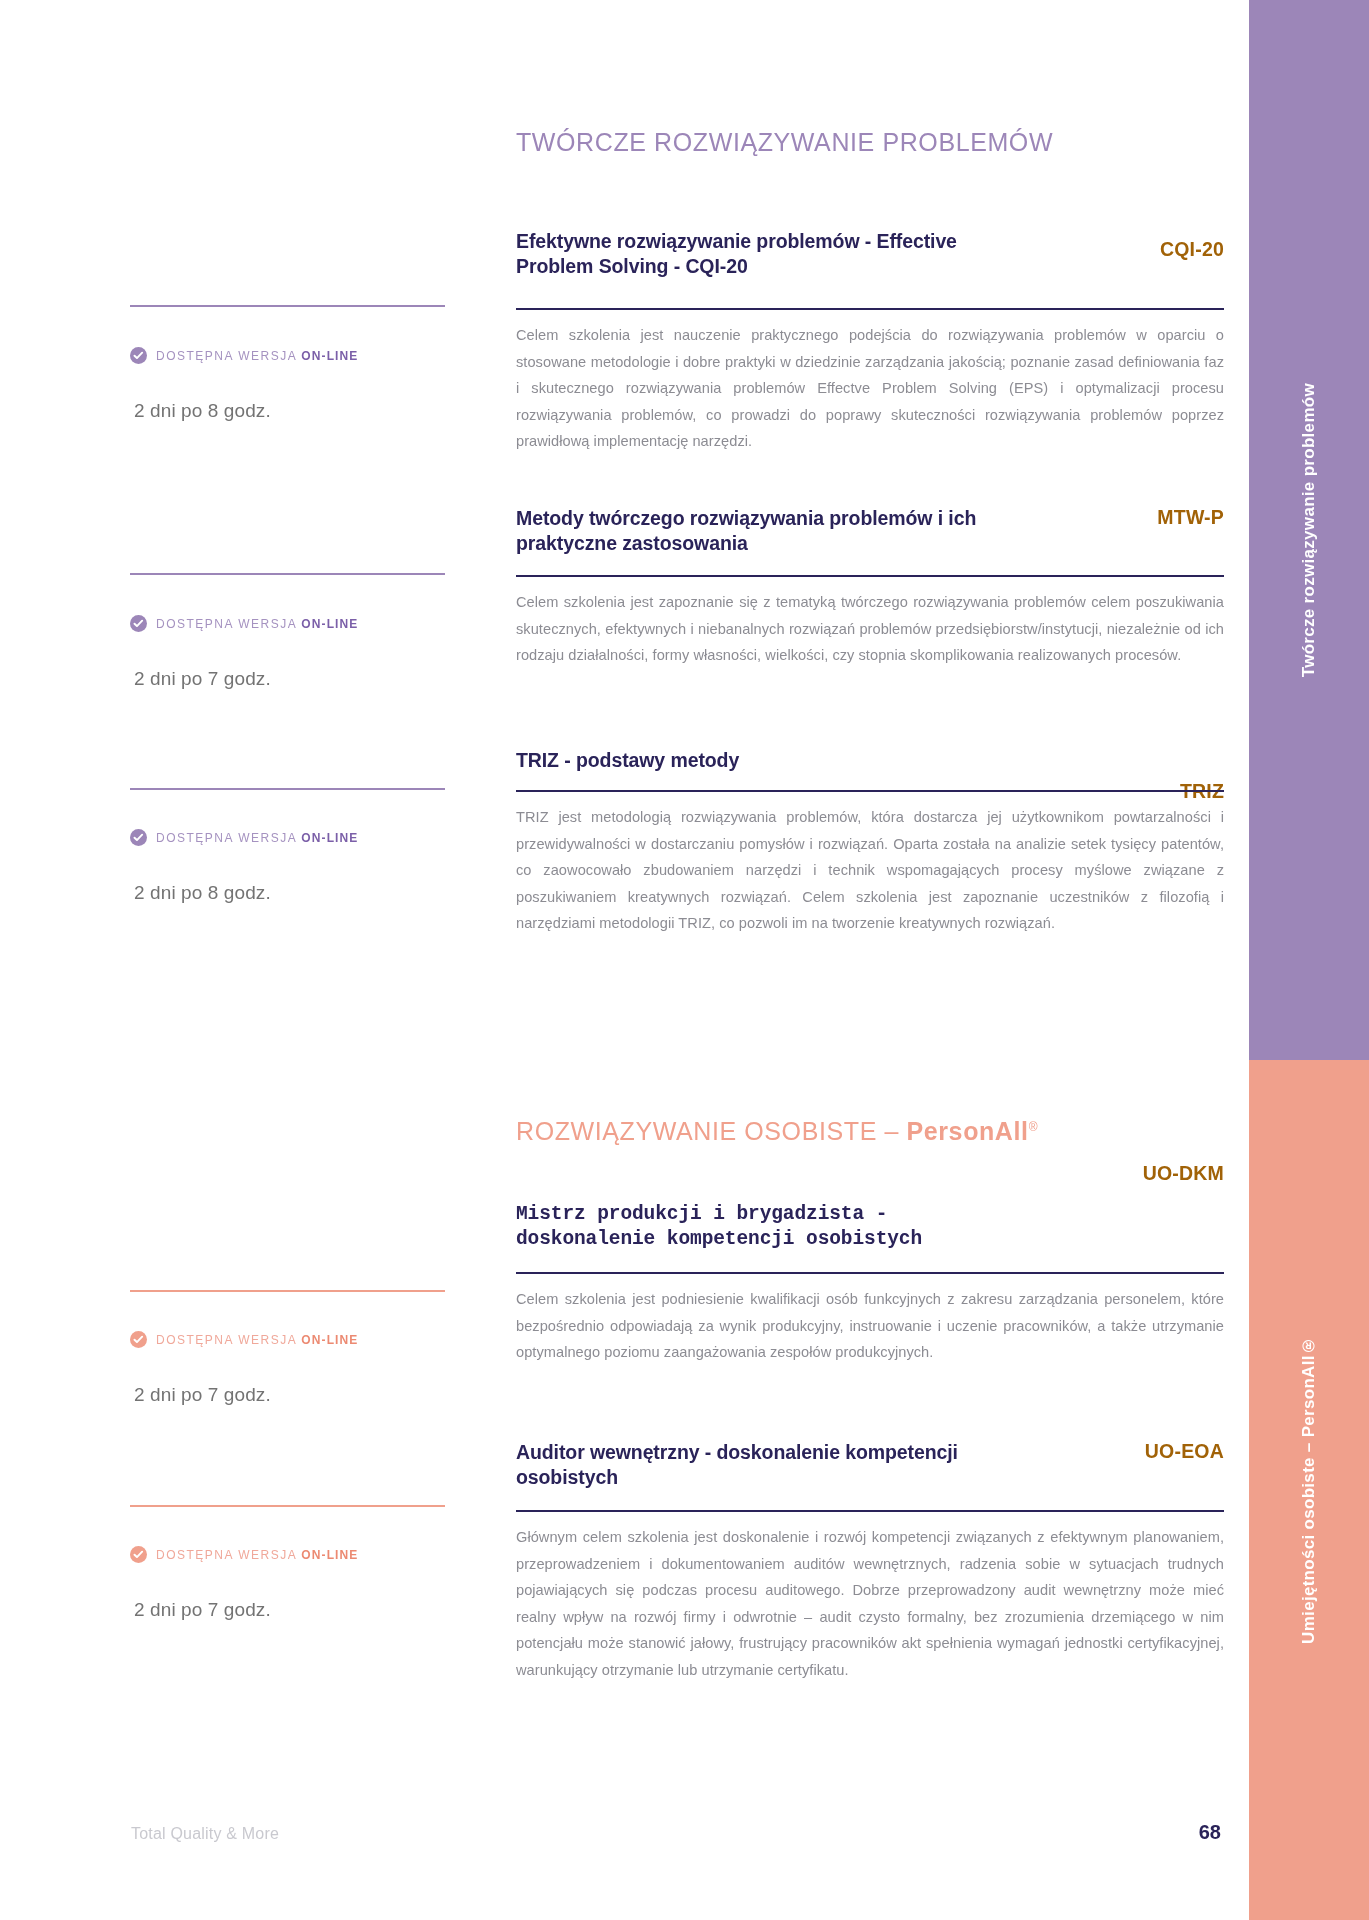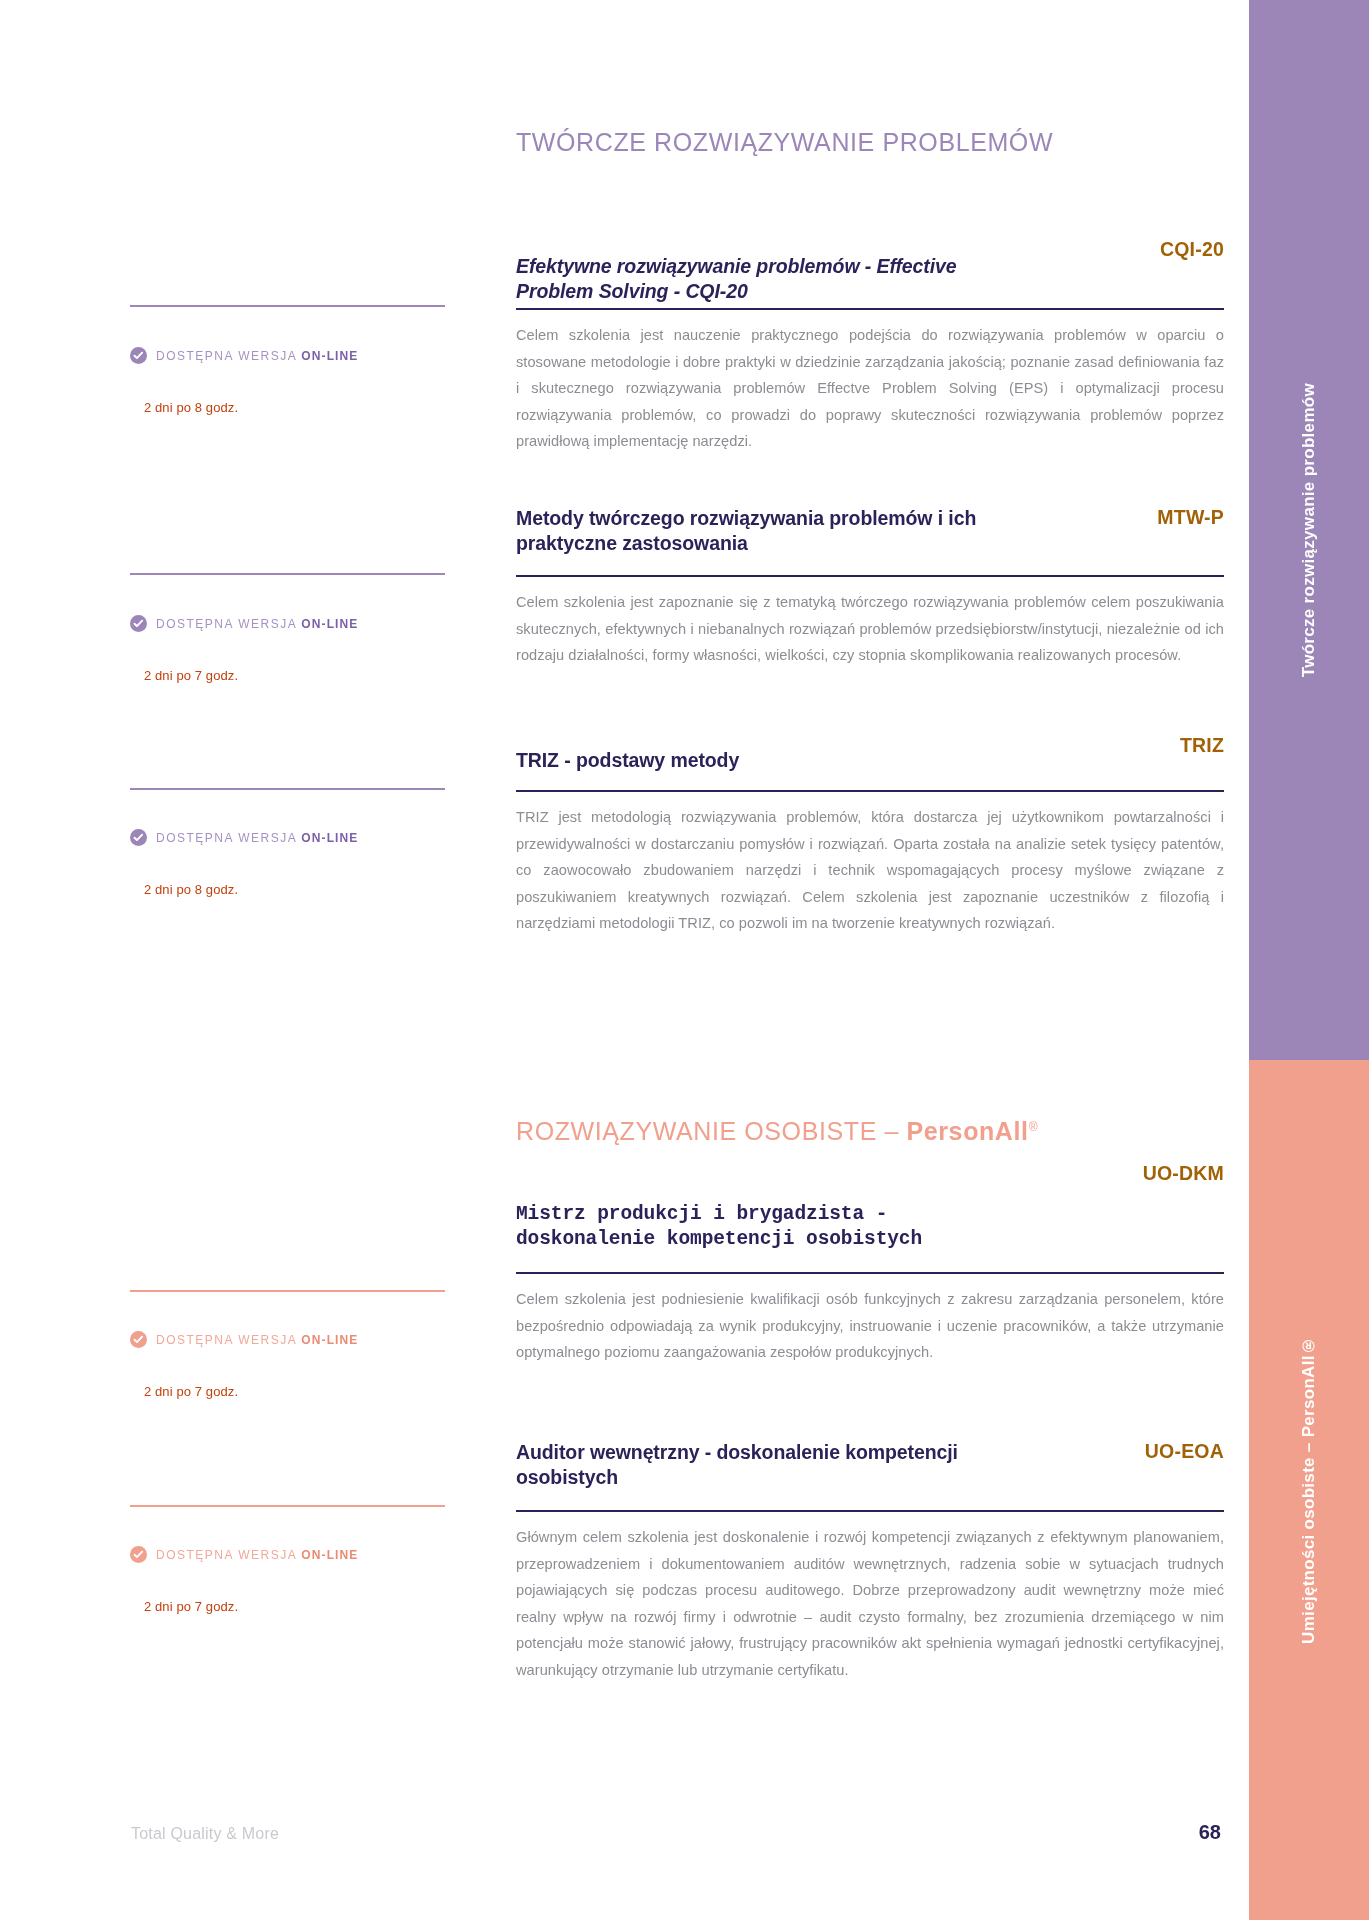--- a/index.html
+++ b/index.html
@@ -83,21 +83,21 @@
   .badge .chk svg{display:block;}
   .badge .btxt{font-size:12px;letter-spacing:1.5px;}
   .badge .btxt b{font-weight:bold;letter-spacing:1.1px;}
   .badge.purple .chk{background:#9c86b8;}
   .badge.purple .btxt{color:#a592c0;}
   .badge.purple .btxt b{color:#7b5fa8;}
   .badge.coral .chk{background:#f0a08c;}
   .badge.coral .btxt{color:#f0a89a;}
   .badge.coral .btxt b{color:#ec8a72;}
 
-  .duration{position:absolute;left:144px;font-size:13px;color:#c2410c;letter-spacing:0.1px;}
+  .duration{position:absolute;left:134px;font-size:19px;color:#737373;letter-spacing:0.1px;}
 
   
   .footer-brand{
     position:absolute;left:131px;top:1825px;
     font-size:16px;color:#c9c9cf;letter-spacing:0.2px;
   }
   .page-num{
     position:absolute;right:148px;top:1821px;
     font-size:20px;font-weight:bold;color:#2a2359;
   }
@@ -112,21 +112,21 @@
       <span class="vtext">Twórcze rozwiązywanie problemów</span>
     </div>
     <div class="rail-tab rail-coral">
       <span class="vtext">Umiejętności osobiste – PersonAll®</span>
     </div>
   </div>
 
   <div class="section-title purple" style="top:128px;">TWÓRCZE ROZWIĄZYWANIE PROBLEMÓW</div>
 
   <div class="course">
-    <div class="c-title" style="top:254px;font-style:italic;">Efektywne rozwiązywanie problemów - Effective Problem Solving - CQI-20</div>
+    <div class="c-title" style="top:229px;">Efektywne rozwiązywanie problemów - Effective Problem Solving - CQI-20</div>
     <div class="c-code" style="top:238px;">CQI-20</div>
     <div class="c-rule" style="top:308px;"></div>
     <div class="c-body" style="top:322px;">Celem szkolenia jest nauczenie praktycznego podejścia do rozwiązywania problemów w oparciu o stosowane metodologie i dobre praktyki w dziedzinie zarządzania jakością; poznanie zasad definiowania faz i skutecznego rozwiązywania problemów Effectve Problem Solving (EPS) i optymalizacji procesu rozwiązywania problemów, co prowadzi do poprawy skuteczności rozwiązywania problemów poprzez prawidłową implementację narzędzi.</div>
 
     <div class="meta-rule purple" style="top:305px;"></div>
     <div class="badge purple" style="top:347px;">
       <span class="chk">
         <svg width="11" height="11" viewBox="0 0 12 12">
             <path d="M1.6 6.2 L4.3 8.8 L10 2.9" stroke="#ffffff" stroke-width="2.1" fill="none" stroke-linecap="round" stroke-linejoin="round"></path>
           </svg>
@@ -149,21 +149,21 @@
             <path d="M1.6 6.2 L4.3 8.8 L10 2.9" stroke="#ffffff" stroke-width="2.1" fill="none" stroke-linecap="round" stroke-linejoin="round"></path>
           </svg>
       </span>
       <span class="btxt"><span>DOSTĘPNA WERSJA </span><b>ON-LINE</b></span>
     </div>
     <div class="duration" style="top:668px;">2 dni po 7 godz.</div>
   </div>
 
   <div class="course">
     <div class="c-title" style="top:748px;">TRIZ - podstawy metody</div>
-    <div class="c-code" style="top:734px;">TRIZ</div>
+    <div class="c-code" style="top:780px;">TRIZ</div>
     <div class="c-rule" style="top:790px;"></div>
     <div class="c-body" style="top:804px;">TRIZ jest metodologią rozwiązywania problemów, która dostarcza jej użytkownikom powtarzalności i przewidywalności w dostarczaniu pomysłów i rozwiązań. Oparta została na analizie setek tysięcy patentów, co zaowocowało zbudowaniem narzędzi i technik wspomagających procesy myślowe związane z poszukiwaniem kreatywnych rozwiązań. Celem szkolenia jest zapoznanie uczestników z filozofią i narzędziami metodologii TRIZ, co pozwoli im na tworzenie kreatywnych rozwiązań.</div>
 
     <div class="meta-rule purple" style="top:788px;"></div>
     <div class="badge purple" style="top:829px;">
       <span class="chk">
         <svg width="11" height="11" viewBox="0 0 12 12">
             <path d="M1.6 6.2 L4.3 8.8 L10 2.9" stroke="#ffffff" stroke-width="2.1" fill="none" stroke-linecap="round" stroke-linejoin="round"></path>
           </svg>
       </span>

